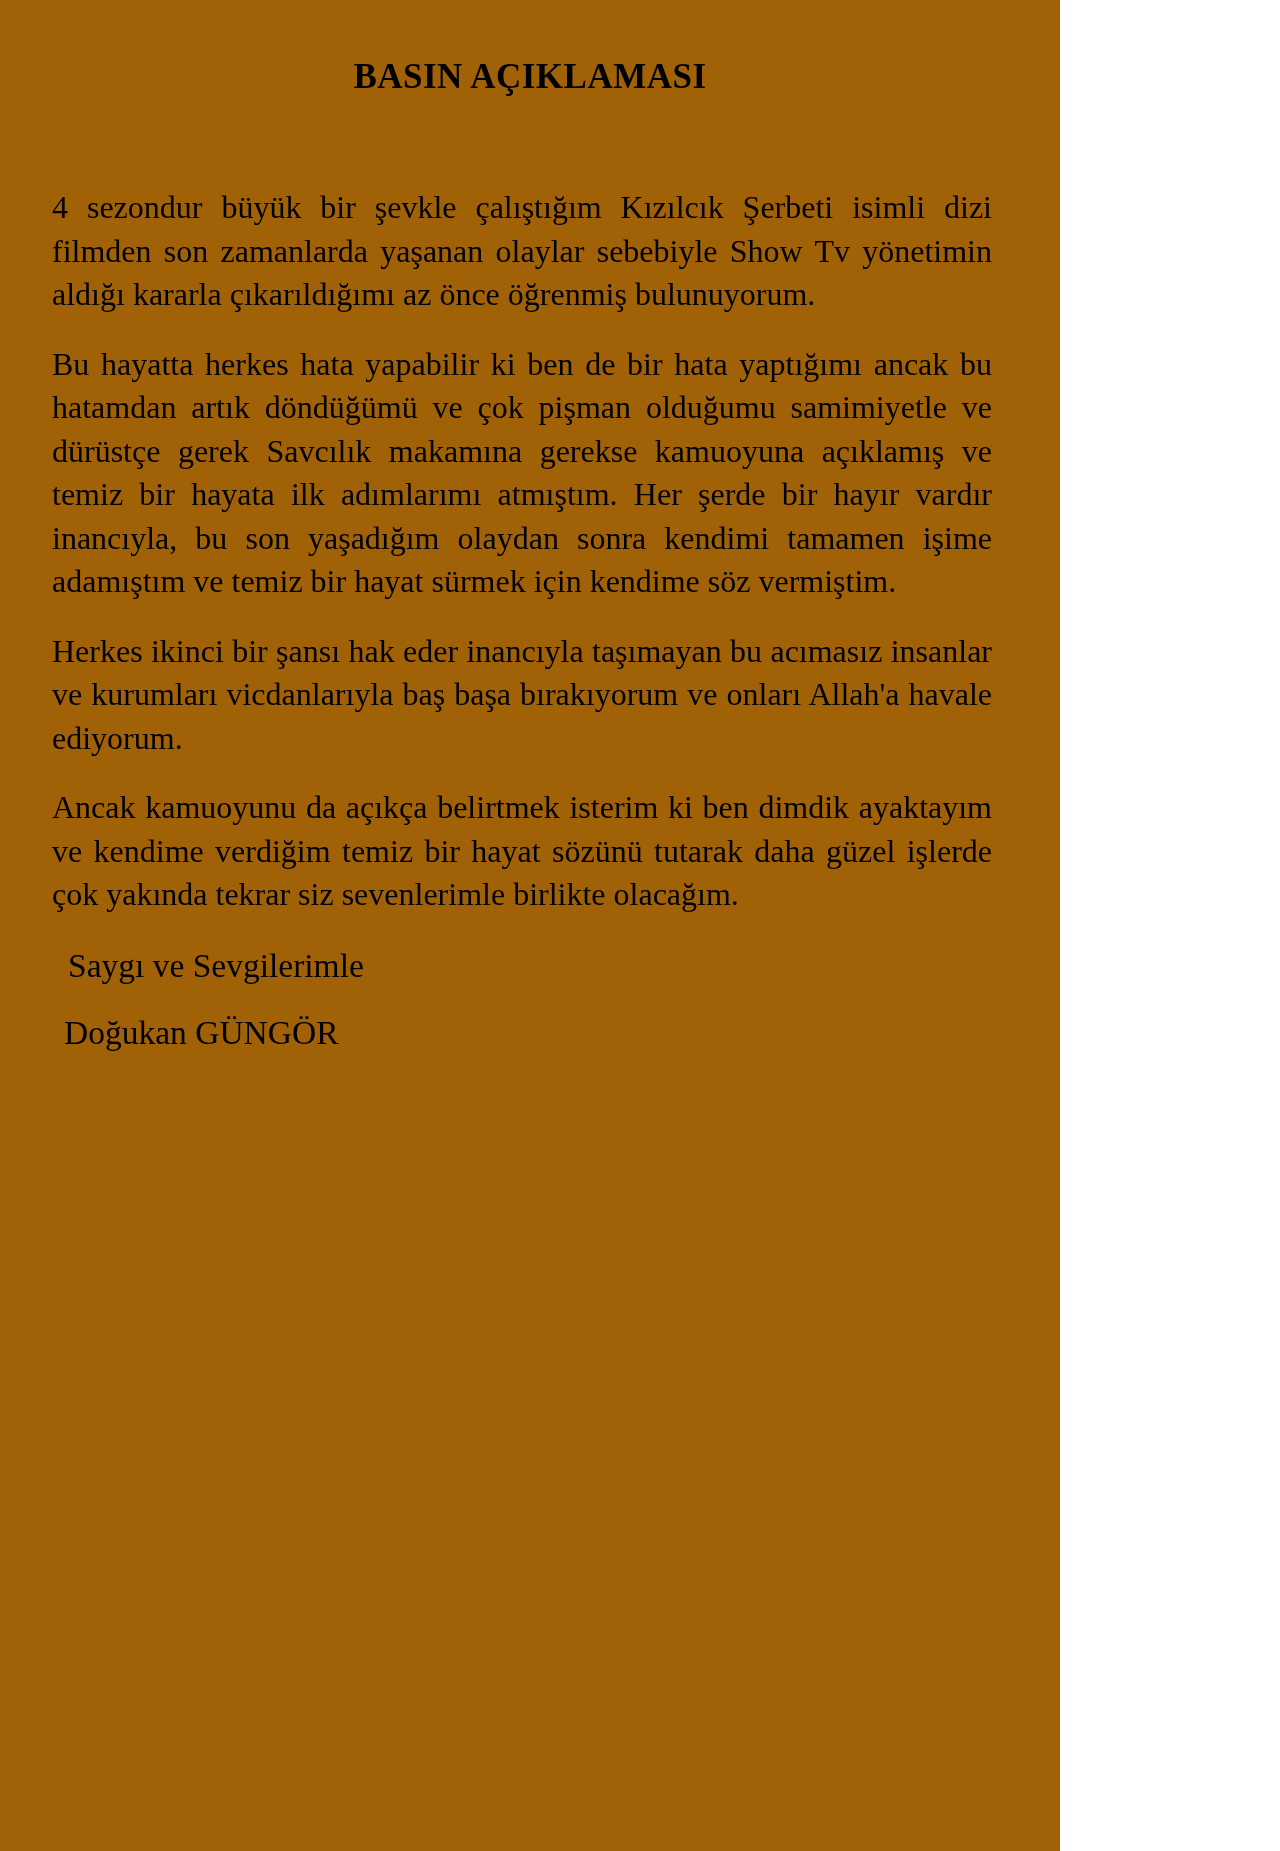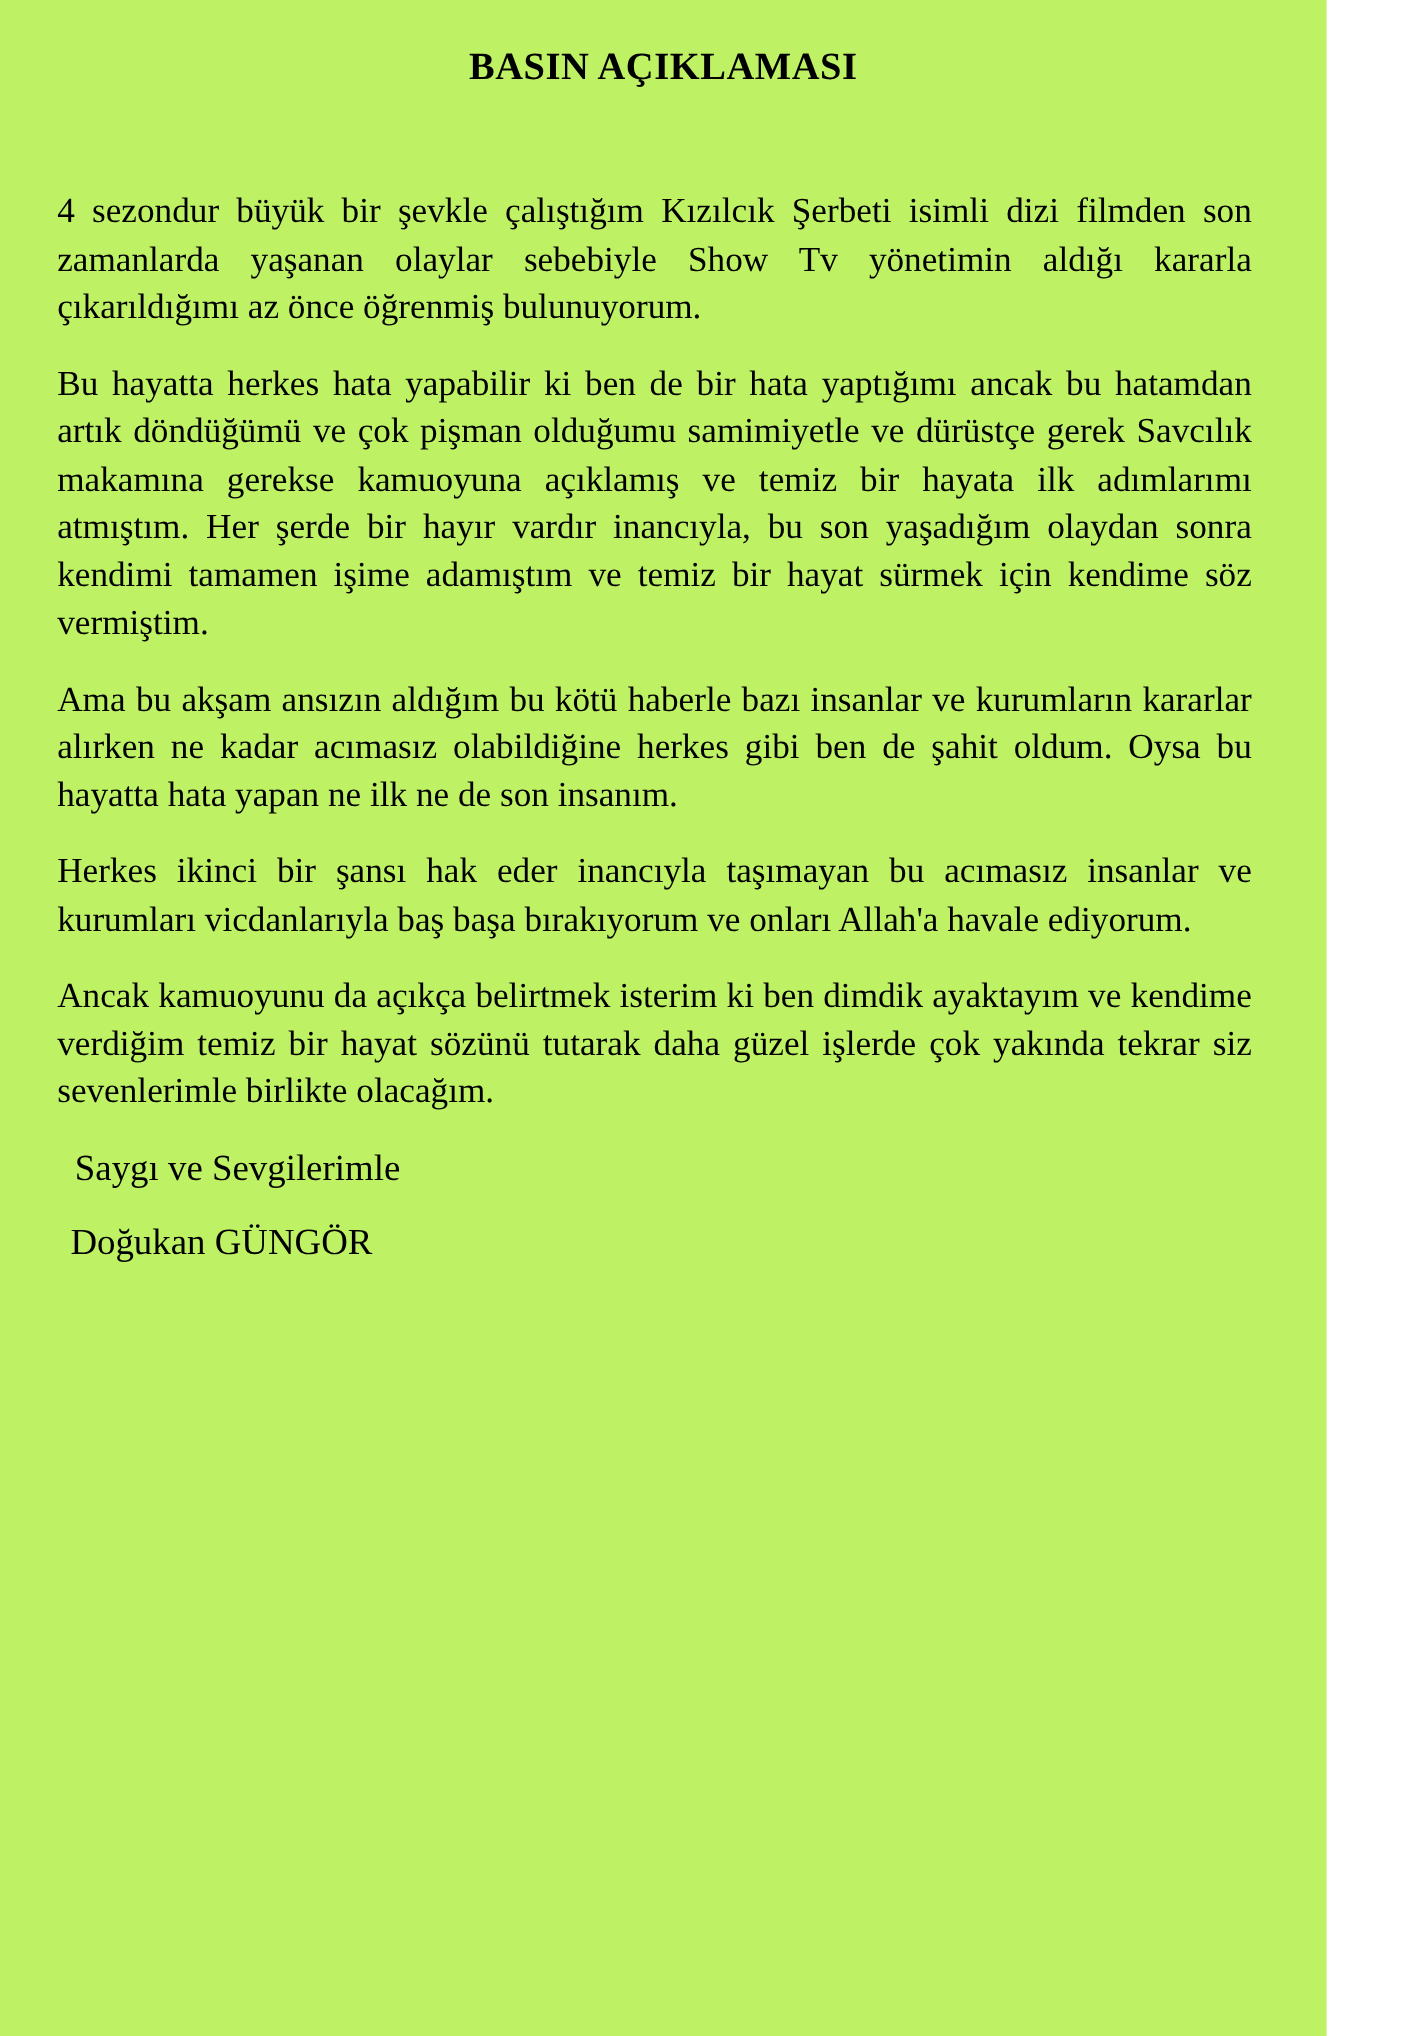--- a/index.html
+++ b/index.html
@@ -9,25 +9,25 @@
     background: #ffffff;
   }
   body {
     width: 1280px;
     min-height: 1851px;
     font-family: "Liberation Serif", "DejaVu Serif", serif;
     color: #000000;
     -webkit-font-smoothing: antialiased;
   }
   .page {
-    width: 1206px;
+    width: 1060px;
     min-height: 1851px;
     box-sizing: border-box;
-    padding: 28px 52px 30px 52px;
-    background: #bef264;
+    padding: 44px 52px 30px 52px;
+    background: #a16207;
   }
   .doc-title {
     text-align: center;
     font-weight: bold;
     font-size: 35px;
     letter-spacing: 0.5px;
     margin: 12px 0 0 0;
     line-height: 1.2;
   }
   .body-block {
@@ -61,21 +61,20 @@
 <body>
 
 <div class="page">
 
   <h1 class="doc-title">BASIN AÇIKLAMASI</h1>
 
   <div class="body-block">
 
     <p class="para">4 sezondur büyük bir şevkle çalıştığım Kızılcık Şerbeti isimli dizi filmden son zamanlarda yaşanan olaylar sebebiyle Show Tv yönetimin aldığı kararla çıkarıldığımı az önce öğrenmiş bulunuyorum.</p>
     <p class="para">Bu hayatta herkes hata yapabilir ki ben de bir hata yaptığımı ancak bu hatamdan artık döndüğümü ve çok pişman olduğumu samimiyetle ve dürüstçe gerek Savcılık makamına gerekse kamuoyuna açıklamış ve temiz bir hayata ilk adımlarımı atmıştım. Her şerde bir hayır vardır inancıyla, bu son yaşadığım olaydan sonra kendimi tamamen işime adamıştım ve temiz bir hayat sürmek için kendime söz vermiştim.</p>
-    <p class="para">Ama bu akşam ansızın aldığım bu kötü haberle bazı insanlar ve kurumların kararlar alırken ne kadar acımasız olabildiğine herkes gibi ben de şahit oldum. Oysa bu hayatta hata yapan ne ilk ne de son insanım.</p>
     <p class="para">Herkes ikinci bir şansı hak eder inancıyla taşımayan bu acımasız insanlar ve kurumları vicdanlarıyla baş başa bırakıyorum ve onları Allah'a havale ediyorum.</p>
     <p class="para">Ancak kamuoyunu da açıkça belirtmek isterim ki ben dimdik ayaktayım ve kendime verdiğim temiz bir hayat sözünü tutarak daha güzel işlerde çok yakında tekrar siz sevenlerimle birlikte olacağım.</p>
 
     <p class="signoff">Saygı ve Sevgilerimle</p>
     <p class="signature">Doğukan GÜNGÖR</p>
 
   </div>
 
 </div>
 

